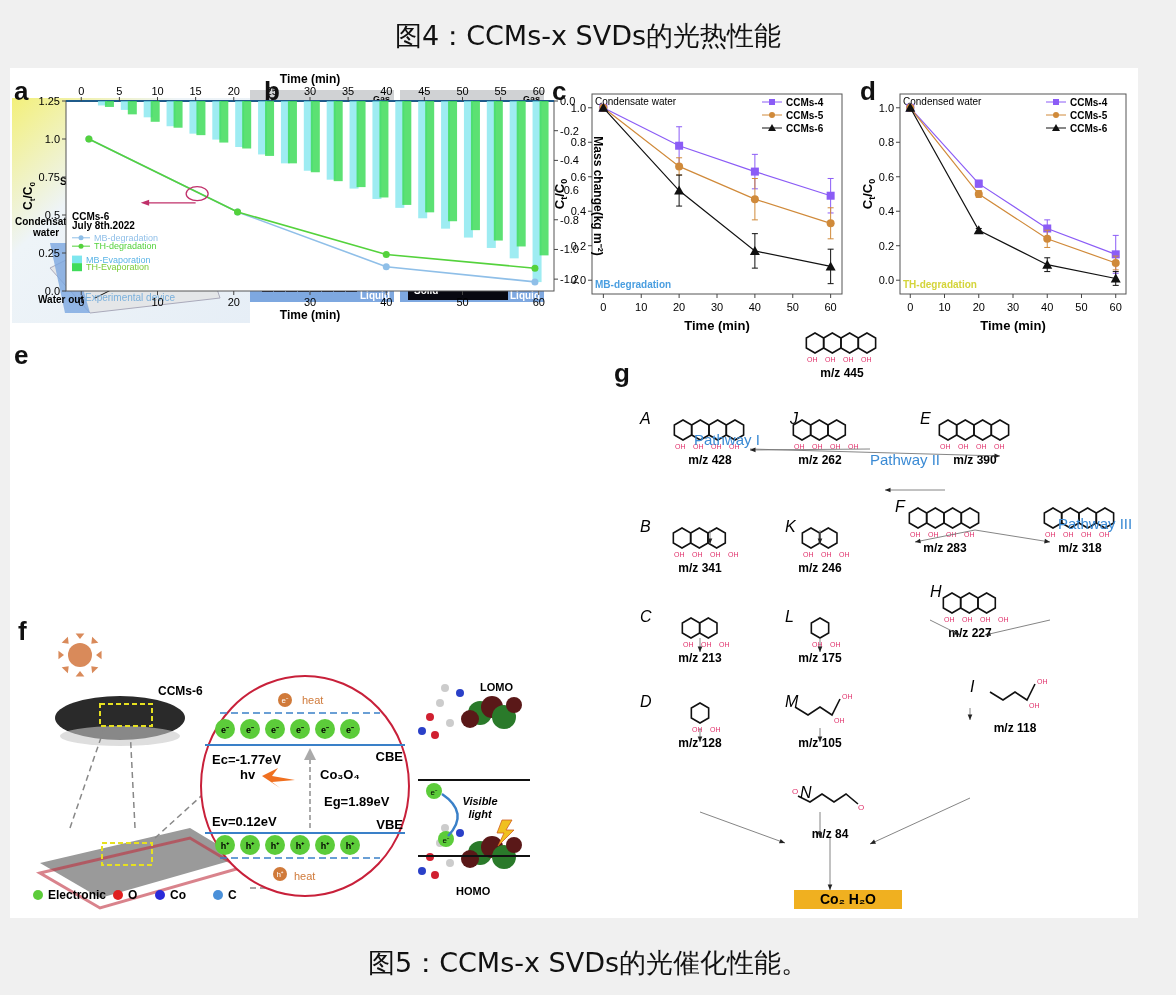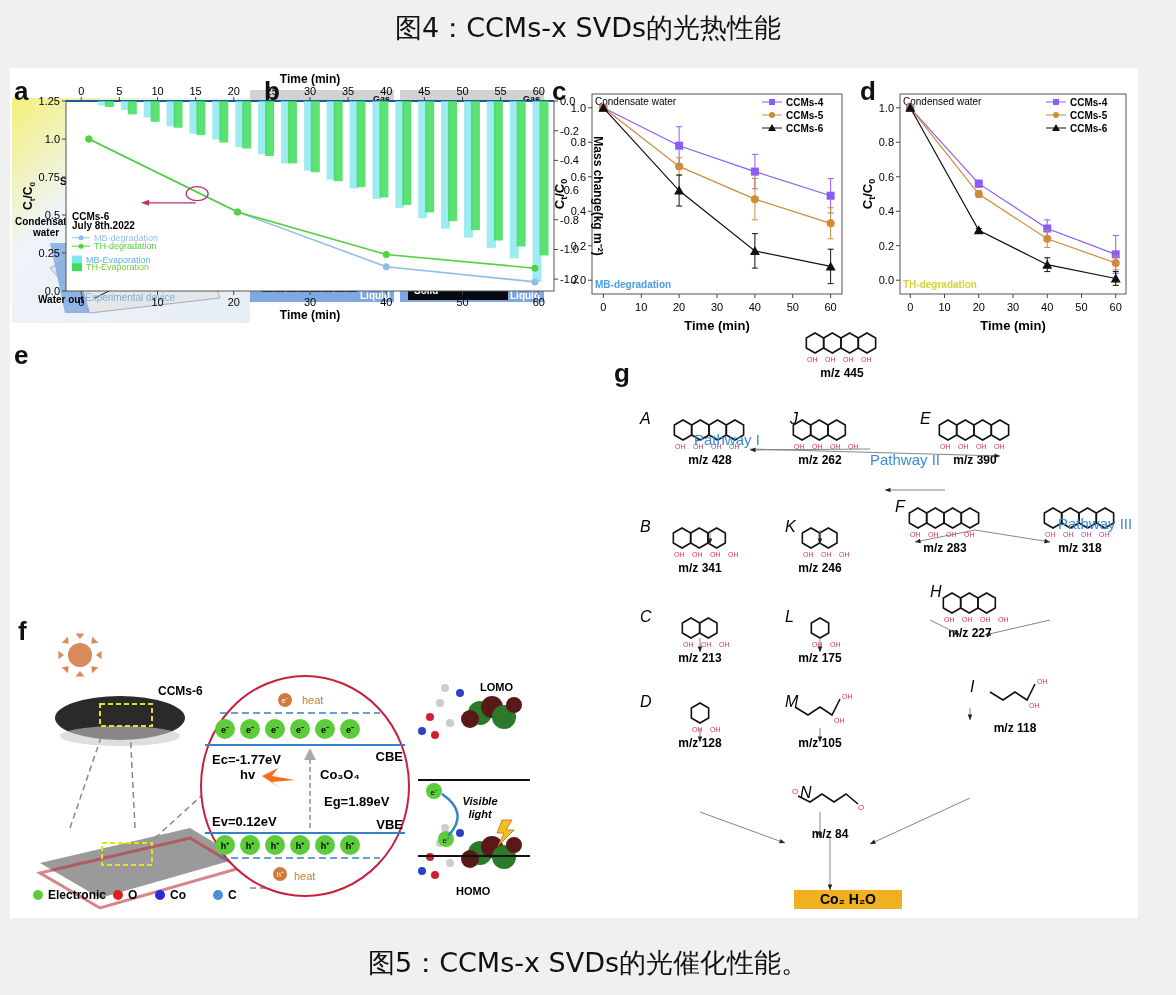--- a/index.html
+++ b/index.html
@@ -1,18 +1,18 @@
 <!DOCTYPE html>
 <html><head>
 <meta charset="utf-8">
 <style>
   html,body{margin:0;padding:0;}
   body{width:1176px;height:995px;background:#f0f0f0;font-family:"Liberation Sans","DejaVu Sans",sans-serif;position:relative;overflow:hidden;}
   .caption{position:absolute;left:10px;width:1156px;text-align:center;font-family:"DejaVu Sans",sans-serif;color:#111;background:#f0f0f0;}
-  #cap-top{top:0;height:68px;line-height:56px;font-size:27px;}
+  #cap-top{top:8px;height:68px;line-height:56px;font-size:27px;}
   #cap-bot{top:918px;height:74px;line-height:90px;font-size:27px;}
   .figure{position:absolute;left:10px;top:68px;width:1128px;height:850px;background:#fff;}
   .plabel{position:absolute;font-weight:bold;font-size:26px;color:#111;font-family:"Liberation Sans",sans-serif;}
   svg text{font-family:"Liberation Sans",sans-serif;}
   .bold{font-weight:bold;}
 </style>
 </head>
 <body>
 
 <div id="cap-top" class="caption">图4：CCMs-x SVDs的光热性能</div>

